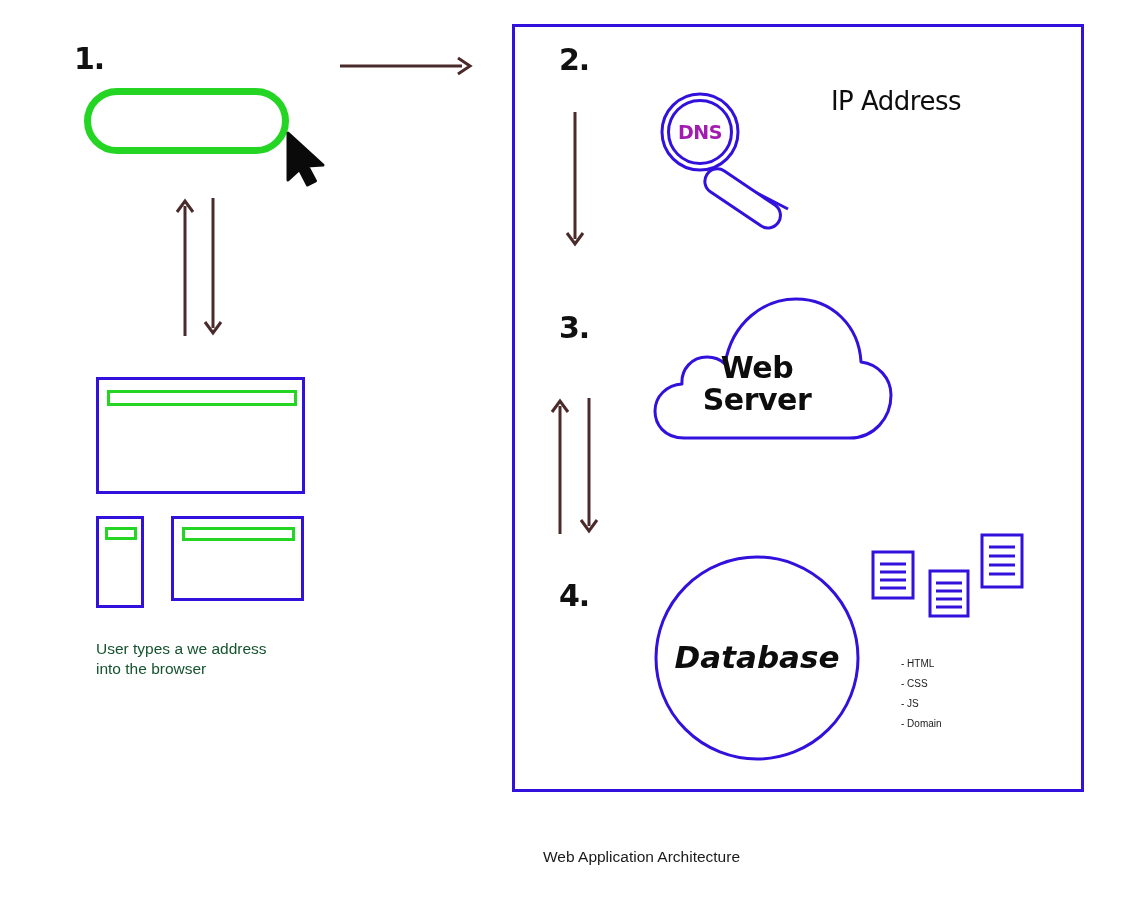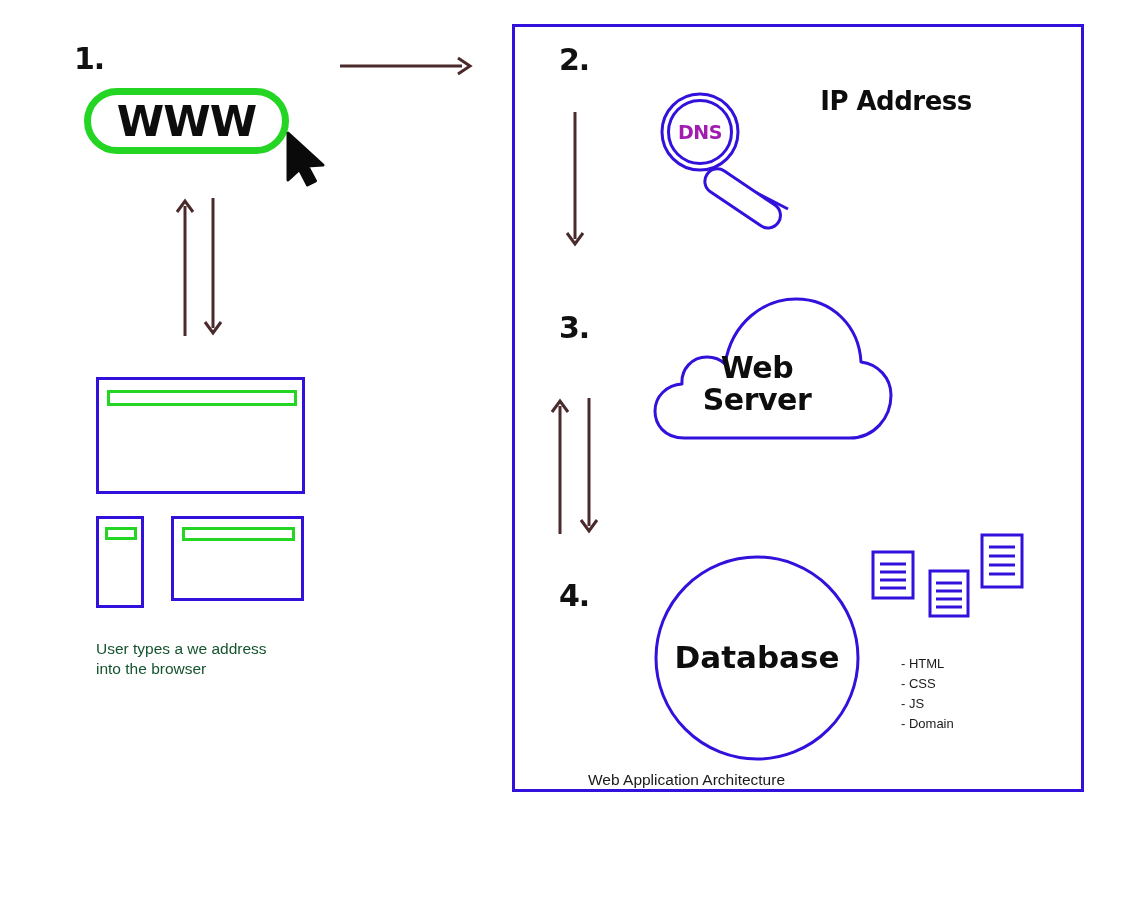--- a/index.html
+++ b/index.html
@@ -76,21 +76,21 @@
     left: 512px; top: 24px;
     width: 572px; height: 768px;
     border: 3px solid #3311dd;
     background: #ffffff;
     box-sizing: border-box;
   }
 
   
   #ip-title {
     font-family: "DejaVu Sans", sans-serif;
-    font-weight: bold;
+    font-weight: normal;
     font-size: 26px;
     letter-spacing: -0.5px;
     color: #0d0d0d;
     text-align: center;
   }
   #ip-sub {
     font-size: 15.5px;
     color: #1a1a1a;
     text-align: center;
   }
@@ -99,52 +99,50 @@
     font-family: "DejaVu Sans", sans-serif;
     font-weight: bold;
     color: #0d0d0d;
     text-align: center;
     line-height: 1.08;
     white-space: pre-line;
   }
 
   
   #asset-list {
-    font-size: 13px;
+    font-size: 10px;
     line-height: 20px;
     color: #1a1a1a;
   }
   #asset-list div { white-space: pre; }
 
   
   #bottom-caption {
-    left: 543px; top: 771px;
+    left: 543px; top: 848px;
     font-size: 15.5px;
     color: #1a1a1a;
-    margin-left: 45px;
   }
 
   svg { display: block; overflow: visible; }
 </style>
 </head>
 <body>
 
 <div id="canvas">
 
   <div class="abs step-num" style="left:74px; top:44px;">1.</div>
 
   <div class="abs" style="left:340px; top:54px;">
     <svg width="132" height="24" viewBox="0 0 132 24">
       <line x1="0" y1="12" x2="122" y2="12" stroke="#4a2a2a" stroke-width="3"></line>
       <path d="M118 4 L130 12 L118 20" fill="none" stroke="#4a2a2a" stroke-width="3"></path>
     </svg>
   </div>
 
   <div class="abs" id="www-pill"></div>
-  <div class="abs" id="www-text">WWW</div>
 
   <div class="abs" style="left:286px; top:131px;">
     <svg width="48" height="56" viewBox="0 0 48 56">
       <path d="M2 2 L2 49 L13.5 38.5 L21.5 54 L29.5 50 L21.5 35 L37 34 Z" fill="#0a0a0a" stroke="#0a0a0a" stroke-width="3" stroke-linejoin="round"></path>
     </svg>
   </div>
 
   <div class="abs" style="left:172px; top:198px;">
     <svg width="26" height="138" viewBox="0 0 26 138">
       <line x1="13" y1="138" x2="13" y2="8" stroke="#4a2a2a" stroke-width="3"></line>
@@ -231,21 +229,21 @@
   <div class="abs shape-label" style="left:636px; top:352px; width:242px; font-size:30px; letter-spacing:-0.5px;">Web
 Server</div>
 
   <div class="abs step-num" style="left:559px; top:581px;">4.</div>
 
   <div class="abs" style="left:654px; top:555px;">
     <svg width="206" height="206" viewBox="0 0 206 206">
       <circle cx="103" cy="103" r="101" fill="#ffffff" stroke="#3311dd" stroke-width="3"></circle>
     </svg>
   </div>
-  <div class="abs shape-label" style="left:654px; top:641px; width:206px; font-size:31px; letter-spacing:0px;">Database</div>
+  <div class="abs shape-label" style="left:654px; top:641px; width:206px; font-size:31px; letter-spacing:0px;font-style:italic;">Database</div>
 
   <div class="abs" style="left:871px; top:550px;">
     <svg width="44" height="50" viewBox="0 0 44 50">
       <rect x="2" y="2" width="40" height="46" fill="#ffffff" stroke="#3311dd" stroke-width="3"></rect>
       <line x1="9" y1="14" x2="35" y2="14" stroke="#3311dd" stroke-width="3"></line>
       <line x1="9" y1="22" x2="35" y2="22" stroke="#3311dd" stroke-width="3"></line>
       <line x1="9" y1="30" x2="35" y2="30" stroke="#3311dd" stroke-width="3"></line>
       <line x1="9" y1="38" x2="35" y2="38" stroke="#3311dd" stroke-width="3"></line>
     </svg>
   </div>

